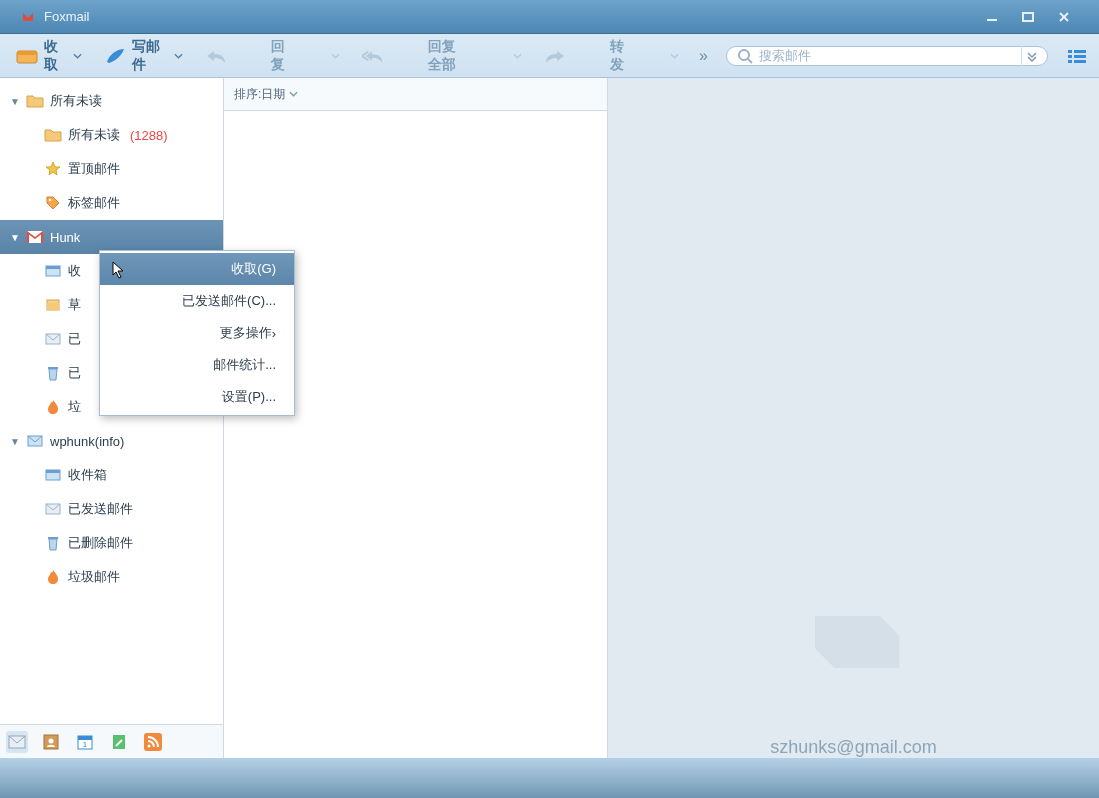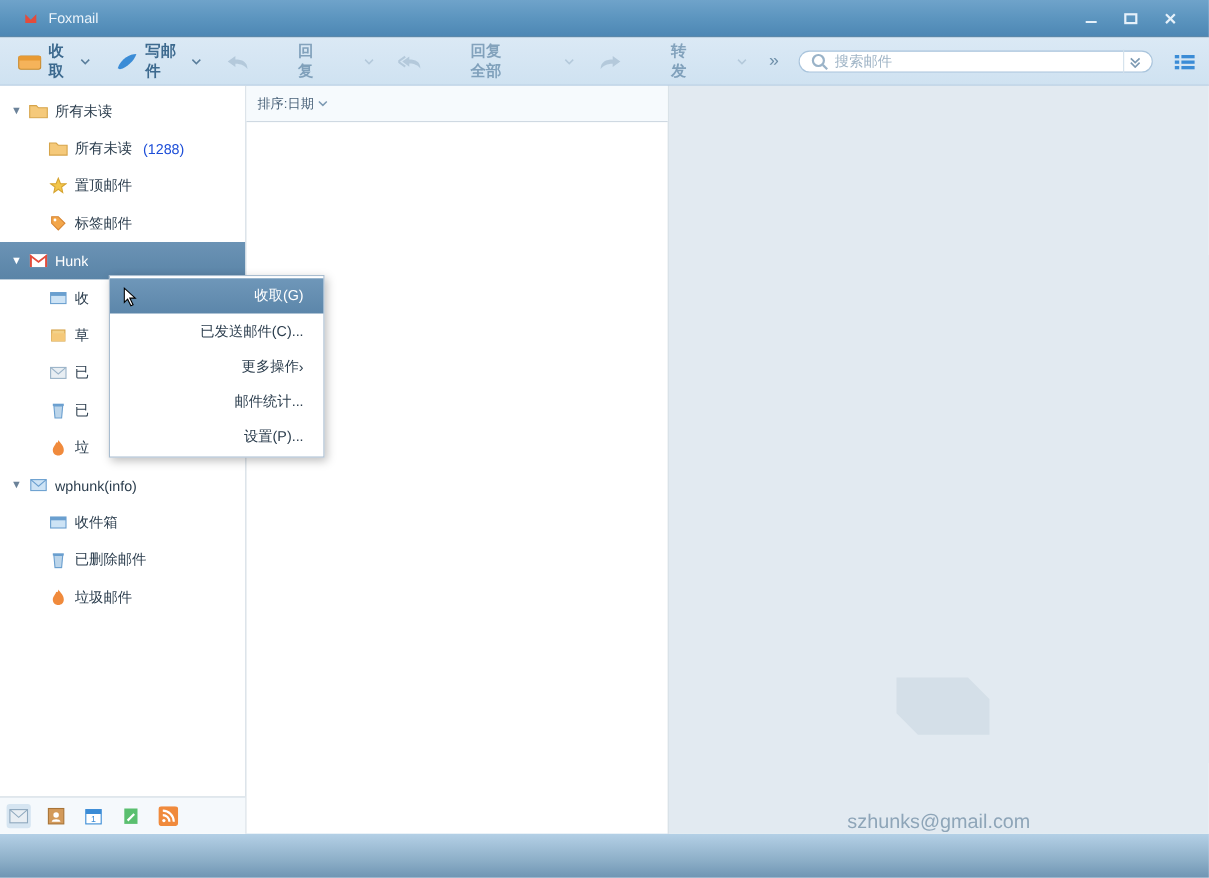--- a/index.html
+++ b/index.html
@@ -37,21 +37,21 @@
 .sidebar { width: 224px; background: #fff; border-right: 1px solid #cfd9e2; display: flex; flex-direction: column; }
 .sidebar .tree { flex: 1; padding-top: 6px; font-size: 13px; color: #2b3d4d; overflow: hidden; }
 
 .treerow { display: flex; align-items: center; height: 34px; padding-left: 10px; cursor: pointer; gap: 6px; }
 .treerow.level1 { padding-left: 10px; }
 .treerow.level2 { padding-left: 44px; }
 .treerow.selected { background: linear-gradient(to bottom, #6b93b5, #5a84a7); color: #fff; }
 .treerow .twisty { width: 10px; display: flex; justify-content: center; color: #6b8299; font-size: 10px; }
 .treerow .ricon { width: 18px; height: 18px; display: inline-flex; align-items: center; justify-content: center; }
 .treerow .rlabel { white-space: nowrap; overflow: hidden; text-overflow: ellipsis; }
-.treerow .count { color: #1d4ed8; margin-left: 4px; }
+.treerow .count { color: #ef4444; margin-left: 4px; }
 
 .sidebar .bottombar { height: 34px; border-top: 1px solid #cfd9e2; display: flex; align-items: center; padding: 0 6px; gap: 12px; background: #f5f9fc; }
 .bottombar .bicon { width: 22px; height: 22px; display: flex; align-items: center; justify-content: center; cursor: pointer; border-radius: 3px; }
 
 .listpane { width: 384px; border-right: 1px solid #cfd9e2; display: flex; flex-direction: column; }
 .listheader { height: 26px; border-bottom: 1px solid #cfd9e2; display: flex; align-items: center; padding: 16px 10px; font-size: 12px; background: #f6fafd; }
 .listheader .sortlbl { color: #4b637a; display: flex; align-items: center; gap: 4px; cursor: pointer; }
 
 .preview { flex: 1; background: #e2eaf1; display: flex; flex-direction: column; align-items: center; justify-content: flex-end; gap: 30px; }
 .preview .biglogo { width: 130px; height: 130px; opacity: 0.45; }
@@ -316,20 +316,29 @@
         <span class="ricon">
             <svg width="16" height="12" viewBox="0 0 16 12">
               <rect x="1" y="1" width="14" height="10" fill="#cde3f5" stroke="#6a9fcf"></rect>
               <rect x="1" y="1" width="14" height="3" fill="#6a9fcf"></rect>
             </svg>
           </span>
         <span class="rlabel">收件箱</span>
       </div>
       <div class="treerow level2">
         <span class="ricon">
+            <svg width="16" height="12" viewBox="0 0 16 12">
+              <rect x="1" y="1" width="14" height="10" fill="#e8eef3" stroke="#9ab3c8"></rect>
+              <path d="M1 1 L8 7 L15 1" stroke="#9ab3c8" fill="none"></path>
+            </svg>
+          </span>
+        <span class="rlabel">已发送邮件</span>
+      </div>
+      <div class="treerow level2">
+        <span class="ricon">
             <svg width="14" height="16" viewBox="0 0 14 16">
               <path d="M3 4 L11 4 L10 15 L4 15 Z" fill="#bcd5ea" stroke="#6a9fcf"></path>
               <rect x="2" y="2" width="10" height="2" fill="#6a9fcf"></rect>
             </svg>
           </span>
         <span class="rlabel">已删除邮件</span>
       </div>
       <div class="treerow level2">
         <span class="ricon">
             <svg width="14" height="16" viewBox="0 0 14 16">

